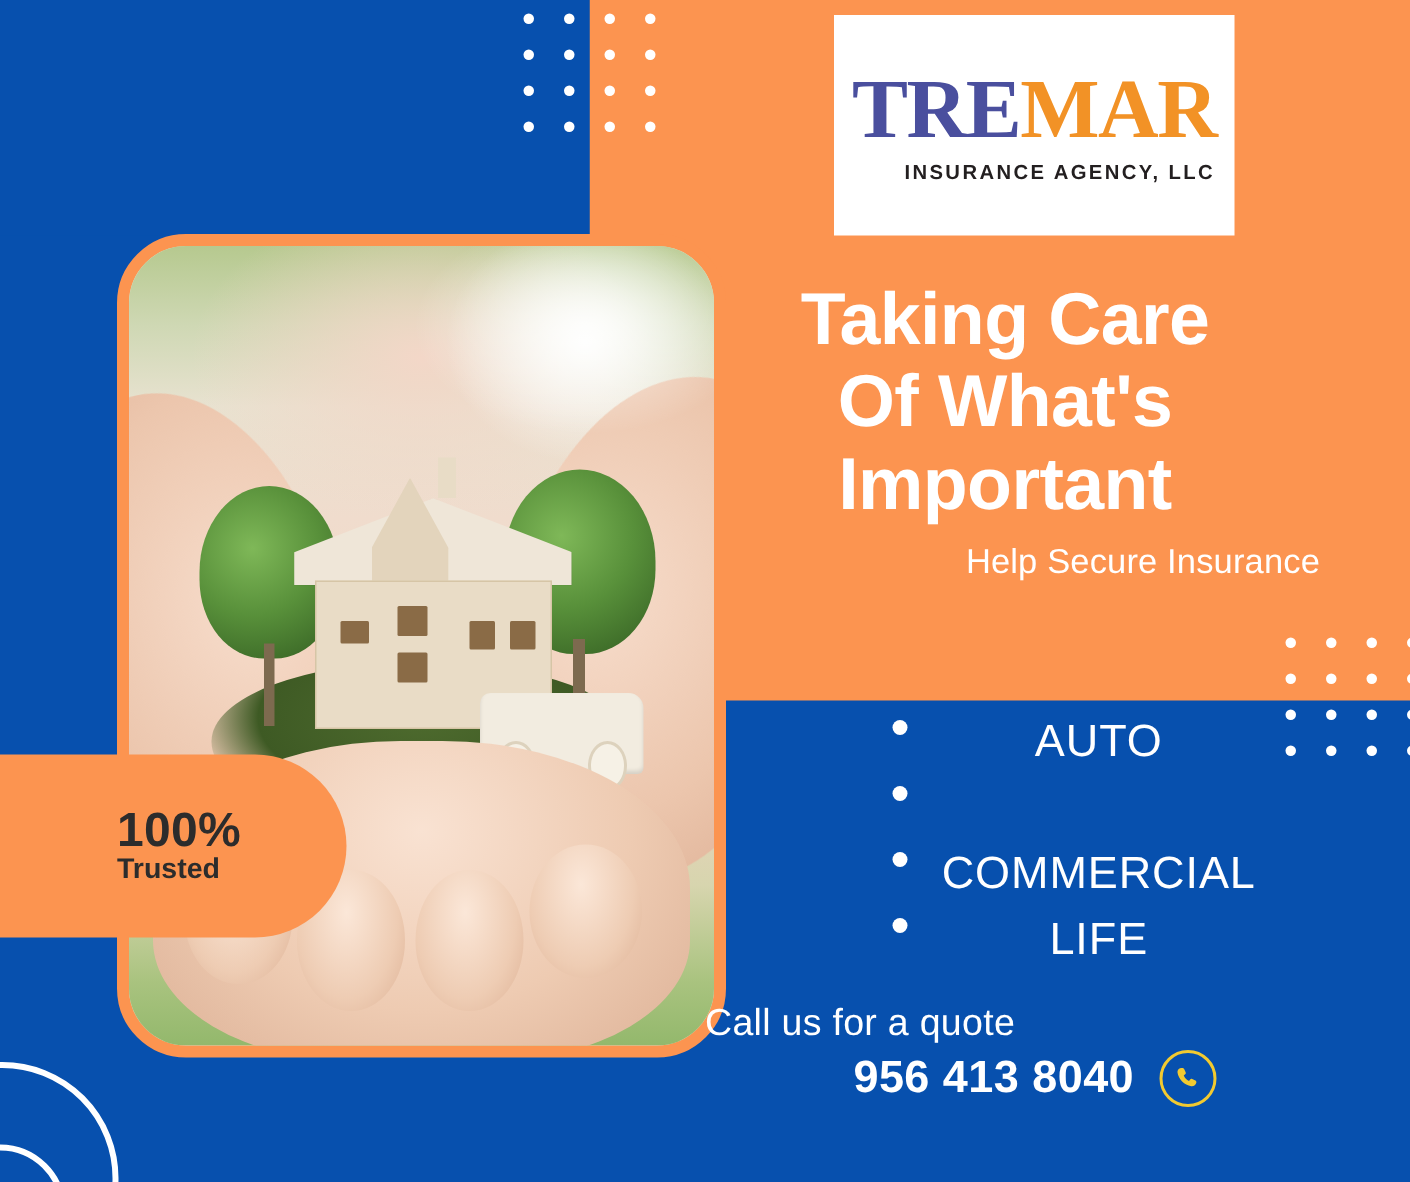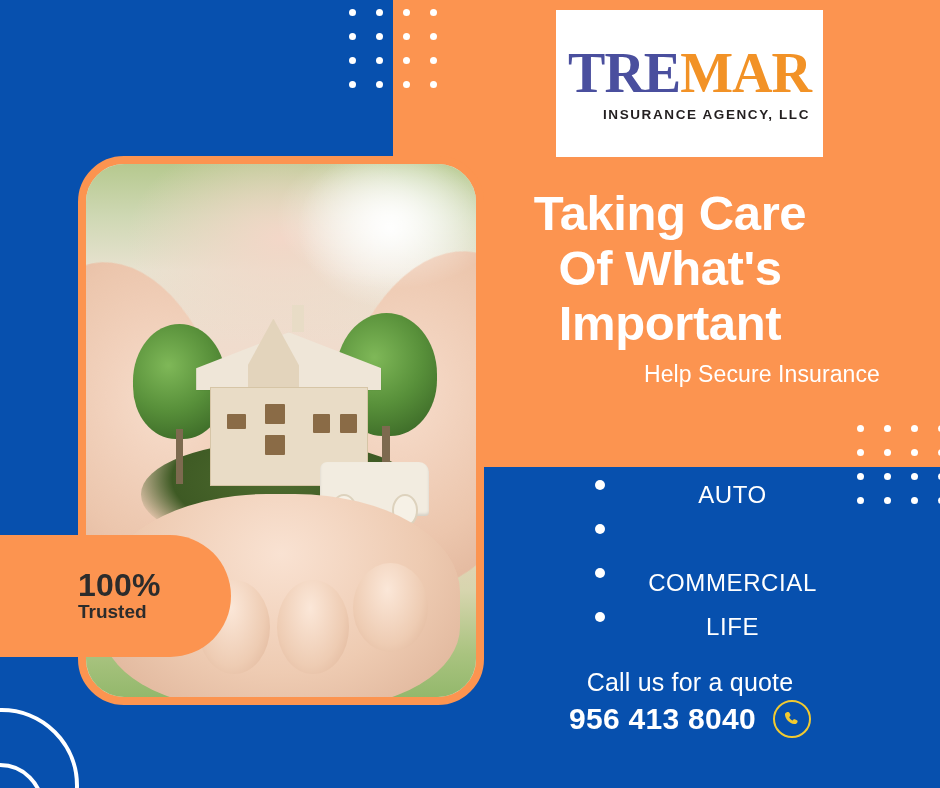--- a/index.html
+++ b/index.html
@@ -167,21 +167,20 @@
 
   
   #badge {
     position:absolute; left:0; top:503px;
     width:231px; height:122px;
     background:#FC9450;
     border-radius:0 70px 70px 0;
     padding-left:78px;
     display:flex; flex-direction:column; justify-content:center;
     color:#2c2c2c;
-    margin-top:32px;
   }
   #badge .pct   { font-size:32px; font-weight:700; line-height:1.05; letter-spacing:.2px; }
   #badge .trust { font-size:19px; font-weight:600; line-height:1.1; }
 
   
   #logo-box {
     position:absolute; left:556px; top:10px;
     width:267px; height:147px;
     background:#FFFFFF;
     display:flex; flex-direction:column;
@@ -223,29 +222,29 @@
     position:relative; height:44px;
     display:flex; align-items:center; justify-content:center;
   }
   .service-row .bullet {
     position:absolute; left:35px; top:50%;
     transform:translateY(-50%);
     width:10px; height:10px; border-radius:50%;
     background:#FFFFFF;
   }
   .service-row .label {
-    font-size:24px; font-weight:400; color:#FFFFFF;
+    font-size:30px; font-weight:400; color:#FFFFFF;
     letter-spacing:.6px;
     margin-top:20px;
   }
 
   
   #contact {
     position:absolute; left:470px; top:668px;
-    width:440px; text-align:center; color:#FFFFFF;
+    width:440px; text-align:left; color:#FFFFFF;
   }
   #call-label { font-size:25px; font-weight:400; letter-spacing:.2px; }
   #phone-row {
     margin-top:3px; display:flex;
     align-items:center; justify-content:center; gap:17px;
   }
   #phone-number {
     font-size:30px; font-weight:800; letter-spacing:.3px;
   }
   #phone-icon {

